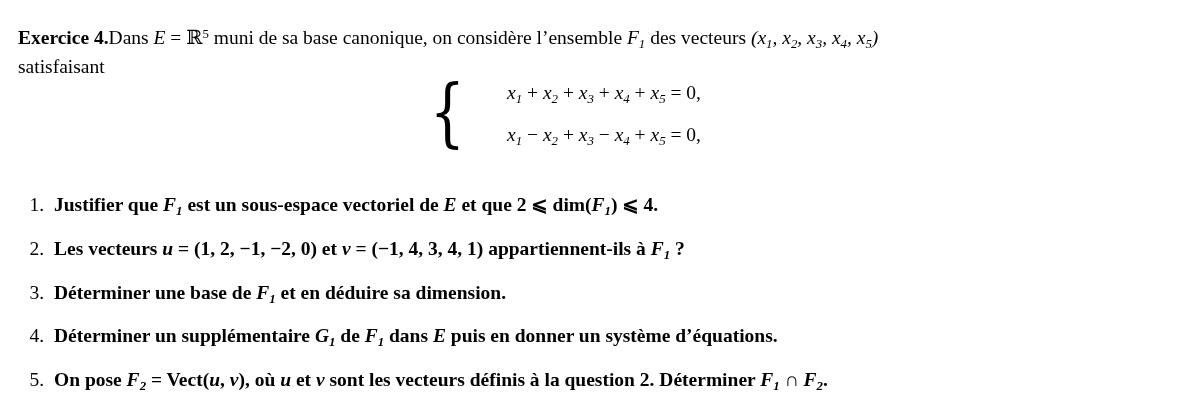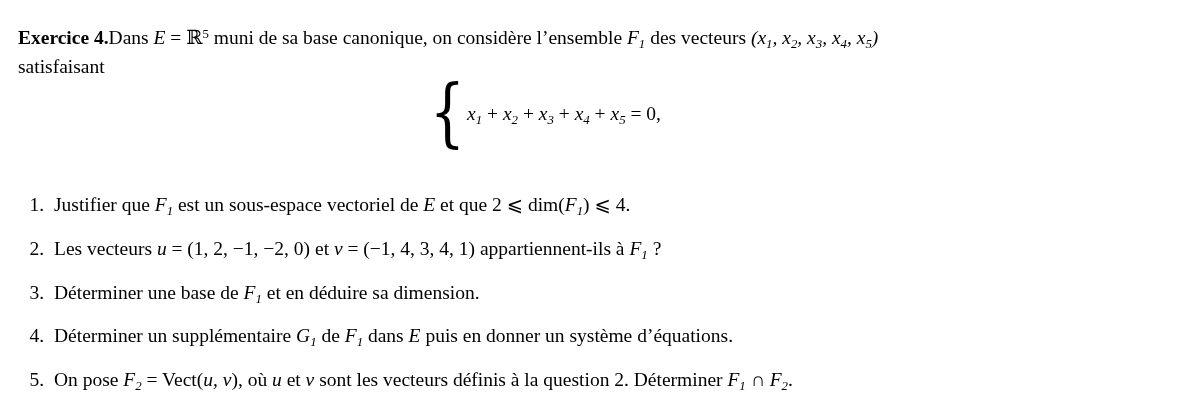--- a/index.html
+++ b/index.html
@@ -65,23 +65,24 @@
     line-height: 0.96;
     font-weight: 300;
     transform: scaleX(0.75);
     transform-origin: right center;
     margin-right: 2px;
     margin-top: -3px;
   }
   .eqs {
     display: flex;
     flex-direction: column;
-    justify-content: center;
+    justify-content: space-between;
     gap: 7px;
     padding-top: 2px;
+    margin-left: 40px;
   }
   .eq {
     white-space: nowrap;
     font-size: 19.5px;
     line-height: 1.1;
   }
   .eq-3 {
     text-align: right;
     padding-right: 2px;
   }
@@ -102,36 +103,40 @@
     white-space: nowrap;
   }
   .qnum {
     width: 26px;
     flex: 0 0 26px;
     text-align: right;
     margin-right: 10px;
   }
   .qtext {
     flex: 1 1 auto;
+    font-weight: bold;
   }
 </style>
 </head>
 <body>
 
 <div class="page">
 
   <div class="intro">
     <span class="bold">Exercice 4.</span><span>Dans </span><span class="mathvar">E</span><span> = </span><span class="bb">ℝ</span><sup>5</sup><span> muni de sa base canonique, on considère l’ensemble </span><span class="mathvar">F</span><sub>1</sub><span> des vecteurs </span><span class="mathvar">(<span class="mathvar">x</span><sub>1</sub>, <span class="mathvar">x</span><sub>2</sub>, <span class="mathvar">x</span><sub>3</sub>, <span class="mathvar">x</span><sub>4</sub>, <span class="mathvar">x</span><sub>5</sub>)</span><br><span>satisfaisant</span>
   </div>
 
   <div class="system">
     <div class="brace">{</div>
     <div class="eqs">
       <div class="eq eq-1">
         <span class="mathvar">x</span><sub>1</sub> <span class="op">+</span> <span class="mathvar">x</span><sub>2</sub> <span class="op">+</span> <span class="mathvar">x</span><sub>3</sub> <span class="op">+</span> <span class="mathvar">x</span><sub>4</sub> <span class="op">+</span> <span class="mathvar">x</span><sub>5</sub> <span class="op">=</span> <span class="op">0,</span>
+      </div>
+      <div class="eq eq-2">
+        <span class="mathvar">x</span><sub>1</sub> <span class="op">−</span> <span class="mathvar">x</span><sub>2</sub> <span class="op">+</span> <span class="mathvar">x</span><sub>3</sub> <span class="op">−</span> <span class="mathvar">x</span><sub>4</sub> <span class="op">+</span> <span class="mathvar">x</span><sub>5</sub> <span class="op">=</span> <span class="op">0,</span>
       </div>
     </div>
   </div>
 
   <div class="qlist">
 
     <div class="qitem">
       <div class="qnum">1.</div>
       <div class="qtext">
         Justifier que <span class="mathvar">F</span><sub>1</sub> est un sous-espace vectoriel de <span class="mathvar">E</span> et que 2 ⩽ dim(<span class="mathvar">F</span><sub>1</sub>) ⩽ 4.

